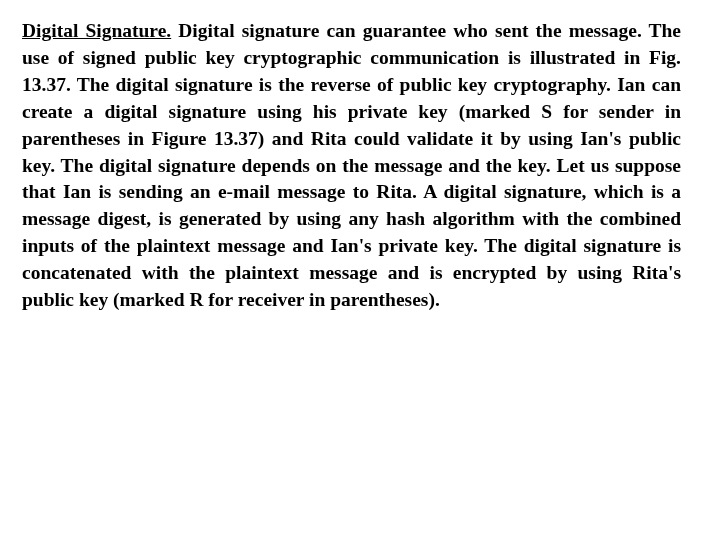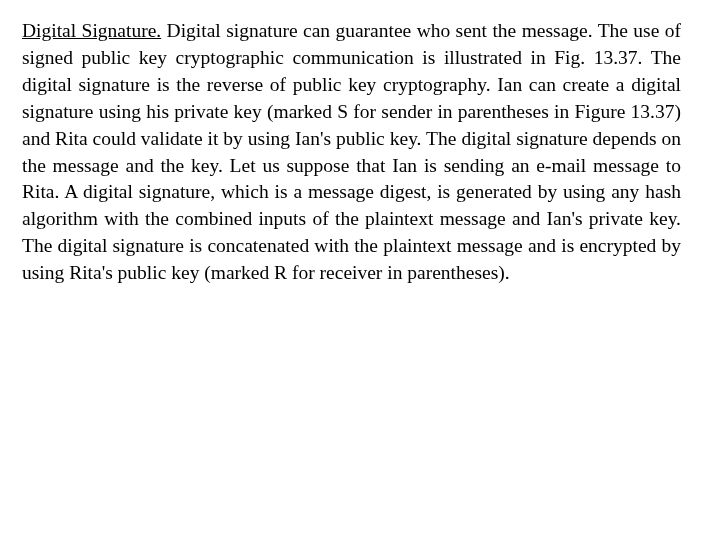--- a/index.html
+++ b/index.html
@@ -15,21 +15,21 @@
       align-items: flex-start;
       justify-content: flex-start;
       overflow: hidden;
     }
     .content-area {
       width: 703px;
       min-height: 540px;
       padding: 18px 22px 18px 22px;
       font-family: "Times New Roman", Times, serif;
       font-size: 19.5px;
-      font-weight: normal;
+      font-weight: bold;
       line-height: 1.38;
       color: #000000;
       text-align: justify;
     }
     .title-underline {
       text-decoration: underline;
     }
   </style>
 </head>
 <body>

